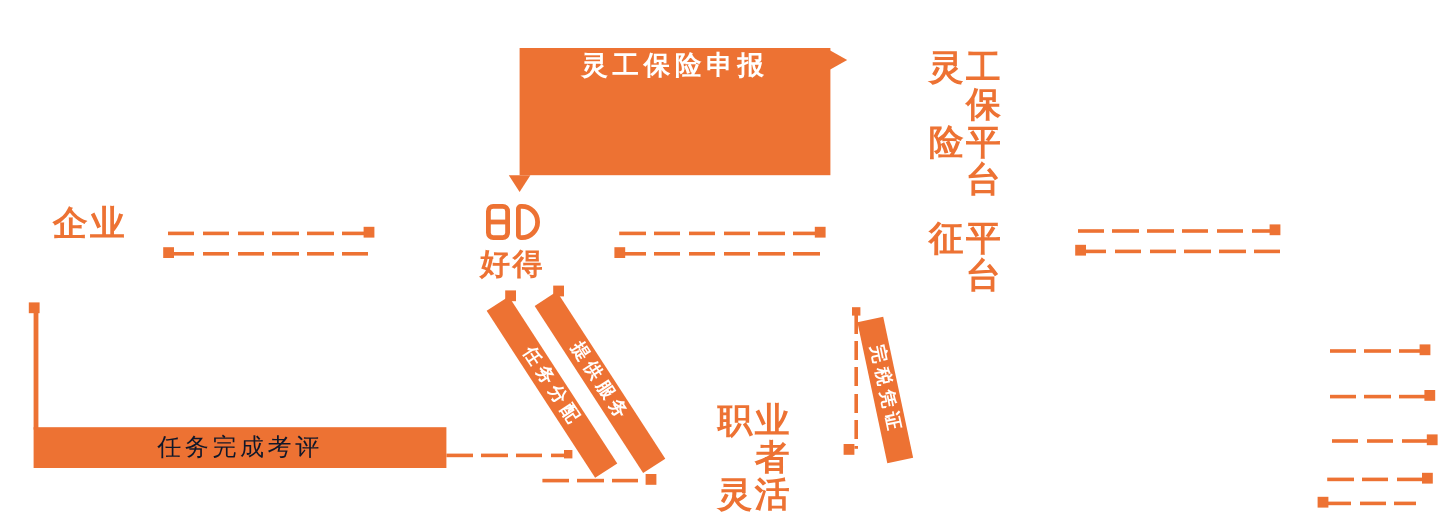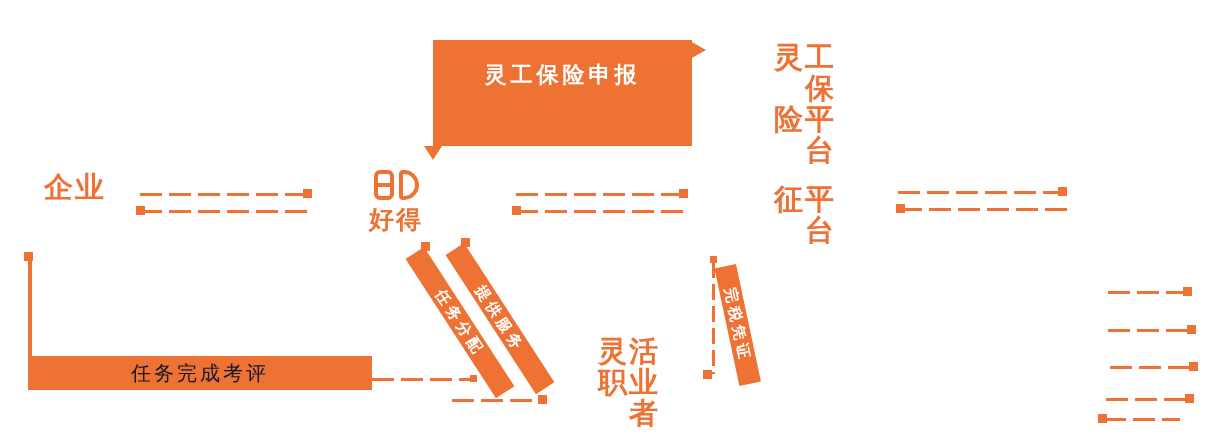--- a/index.html
+++ b/index.html
@@ -6,21 +6,21 @@
   *{ margin:0; padding:0; box-sizing:border-box; }
   html,body{ background:#ffffff; }
   body{ font-family:"Liberation Sans","DejaVu Sans",sans-serif; }
   .canvas{ position:relative; width:1209px; height:442px; background:#fff; overflow:hidden; }
 
   .node{ position:absolute; color:var(--accent); font-weight:700; font-size:29px;
          line-height:31px; text-align:right; letter-spacing:2px; }
   .node span{ display:block; }
 
   .banner{ position:absolute; background:var(--accent); color:#fff; font-weight:700;
-           font-size:22px; text-align:center; letter-spacing:4px; padding-top:20px; }
+           font-size:22px; text-align:center; letter-spacing:4px; }
 
   .hline{ position:absolute; height:3px;
           background:repeating-linear-gradient(90deg,var(--accent) 0 22px,transparent 22px 29px); }
   .vline{ position:absolute; width:3px;
           background:repeating-linear-gradient(180deg,var(--accent) 0 16px,transparent 16px 22px); }
   .vsolid{ position:absolute; width:4px; background:var(--accent); }
   .sq{ position:absolute; width:9px; height:9px; background:var(--accent); }
   .sq.small{ width:7px; height:7px; }
 
   .bar{ position:absolute; background:var(--accent); color:#0f172a; font-weight:400;
@@ -64,25 +64,25 @@
     <span>灵工保</span>
     <span>险平台</span>
   </div>
 
   <div class="node" style="left:746px;top:184px;width:90px;">
     <span>征平台</span>
   </div>
 
 
   <div class="node" style="left:570px;top:336px;width:90px;">
+    <span>职业者</span>
     <span>灵活</span>
-    <span>职业者</span>
   </div>
 
-  <div class="logo" style="left:360px;top:170px;width:72px;font-family:Liberation Serif, serif;">
+  <div class="logo" style="left:391px;top:170px;width:72px;font-family:Liberation Serif, serif;">
     <div class="logo-mark">
       <span class="lm1"></span>
       <span class="lm2"></span>
     </div>
     <div class="logo-text">好得</div>
   </div>
 
   <div class="hline" style="left:140px;top:193px;width:172px;"></div>
   <div class="sq" style="left:303px;top:189px;"></div>
   <div class="hline" style="left:140px;top:210px;width:172px;"></div>

